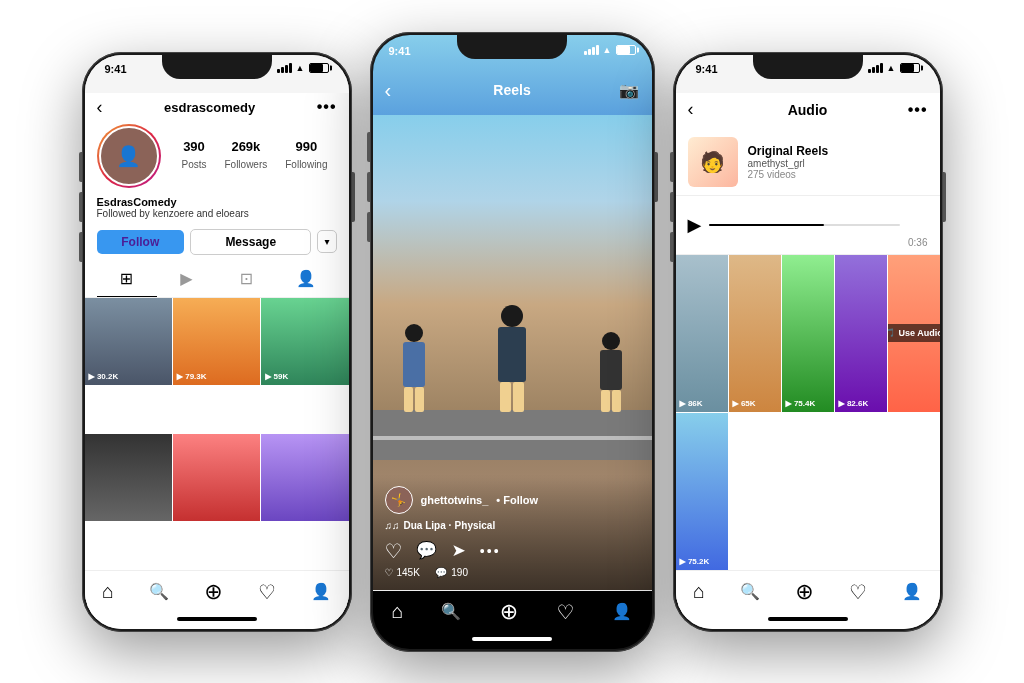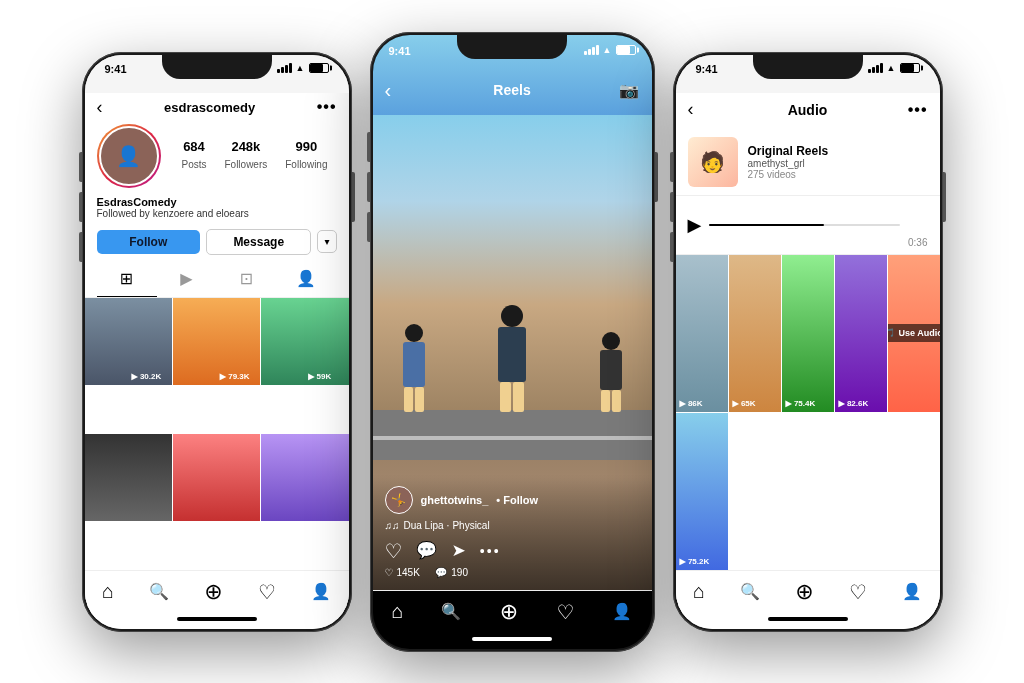--- a/index.html
+++ b/index.html
@@ -206,35 +206,35 @@
     }
     
     .p1-actions {
       display: flex;
       gap: 6px;
       padding: 6px 12px;
       align-items: center;
     }
     .btn-follow {
       background: #3897f0;
-      color: #0f172a;
+      color: #4c1d95;
       border: none;
       border-radius: 5px;
       padding: 5px 0;
       font-size: 12px;
       font-weight: 600;
       flex: 1;
       cursor: pointer;
     }
     .btn-message {
       background: #fff;
       color: #000;
       border: 1px solid #ccc;
       border-radius: 5px;
-      padding: 5px 0;
+      padding: 5px 16px;
       font-size: 12px;
       font-weight: 600;
       flex: 1;
       cursor: pointer;
     }
     .btn-dropdown {
       background: #fff;
       border: 1px solid #ccc;
       border-radius: 5px;
       padding: 5px 6px;
@@ -278,21 +278,20 @@
     .grid-item-count {
       position: absolute;
       bottom: 4px;
       left: 4px;
       color: #fff;
       font-size: 8px;
       font-weight: 600;
       display: flex;
       align-items: center;
       gap: 2px;
-      margin-left: 43px;
     }
     
     .gi1 { background: linear-gradient(180deg, #7B8FA1 0%, #4A5568 100%); }
     .gi2 { background: linear-gradient(180deg, #F6AD55 0%, #DD6B20 100%); }
     .gi3 { background: linear-gradient(180deg, #68D391 0%, #2F855A 100%); }
     .gi4 { background: linear-gradient(180deg, #333 0%, #666 100%); }
     .gi5 { background: linear-gradient(180deg, #FC8181 0%, #C53030 100%); }
     .gi6 { background: linear-gradient(180deg, #B794F4 0%, #6B46C1 100%); }
     
     .bottom-nav {
@@ -389,20 +388,21 @@
       gap: 4px;
       margin-bottom: 8px;
     }
     .music-note {
       font-size: 10px;
       color: #fff;
     }
     .p2-song {
       font-size: 10px;
       color: #fff;
+      font-weight: bold;
     }
     .p2-actions-row {
       display: flex;
       align-items: center;
       gap: 14px;
     }
     .p2-action-icon {
       font-size: 20px;
       color: #fff;
     }
@@ -635,25 +635,25 @@
           <span class="back-arrow">‹</span>
           <span class="p1-header-title">esdrascomedy</span>
           <span class="icon-dots">•••</span>
         </div>
         <div class="p1-stats">
           <div class="p1-avatar-ring">
             <div class="p1-avatar-inner">👤</div>
           </div>
           <div class="p1-numbers">
             <div class="p1-stat">
-              <span class="p1-stat-num">684</span>
+              <span class="p1-stat-num">390</span>
               <span class="p1-stat-label">Posts</span>
             </div>
             <div class="p1-stat">
-              <span class="p1-stat-num">248k</span>
+              <span class="p1-stat-num">269k</span>
               <span class="p1-stat-label">Followers</span>
             </div>
             <div class="p1-stat">
               <span class="p1-stat-num">990</span>
               <span class="p1-stat-label">Following</span>
             </div>
           </div>
         </div>
         <div class="p1-bio">
           <div class="p1-username">EsdrasComedy</div>

